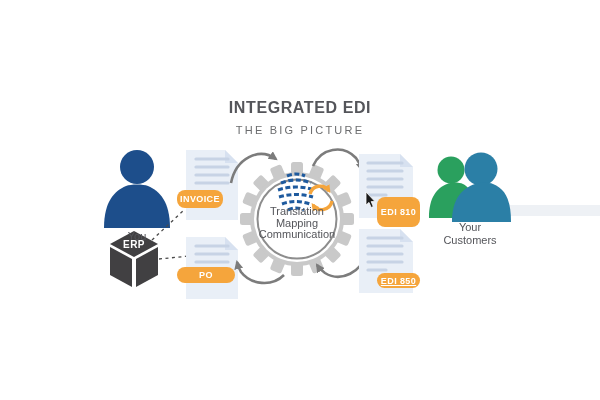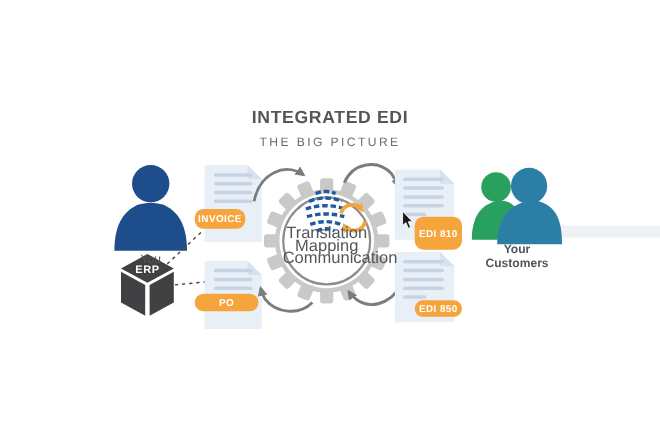--- a/index.html
+++ b/index.html
@@ -8,21 +8,21 @@
   .panel{position:absolute;left:94px;top:89px;width:506px;height:230px;background:#fff;}
   .title{position:absolute;left:150px;top:99px;width:300px;text-align:center;
          font-size:16px;font-weight:800;letter-spacing:0.6px;color:var(--text-dark,#54555A);}
   .subtitle{position:absolute;left:200px;top:124px;width:200px;text-align:center;
          font-size:11px;font-weight:500;letter-spacing:2.2px;color:#6b6c6e;}
   .label{position:absolute;text-align:center;font-size:11px;color:var(--text-dark,#54555A);}
   .badge{position:absolute;background:var(--accent-orange,#F5A53C);color:#fff;
          border-radius:8px;display:flex;align-items:center;justify-content:center;
          font-size:9px;font-weight:600;letter-spacing:0.4px;}
   .gear-text{position:absolute;left:257px;top:206px;width:80px;text-align:center;
-         font-size:15px;line-height:11.5px;color:var(--text-dark,#54555A);font-weight:500;}
+         font-size:11px;line-height:11.5px;color:var(--text-dark,#54555A);font-weight:500;}
   svg{position:absolute;left:0;top:0;}
   .navy{fill:var(--navy,#1D4E8B);}
   .green{fill:var(--green,#2AA05E);}
   .teal{fill:var(--teal,#2B7FA6);}
   .cube{fill:var(--cube-dark,#414042);}
   .doc{fill:var(--doc-fill,#E9EFF7);}
   .doc-fold{fill:#d7e1f0;}
   .doc-line{stroke:var(--doc-line,#C7D3E5);stroke-width:3.2;stroke-linecap:round;}
   .gear{fill:var(--gear-gray,#C9C9C9);}
   .arrow{stroke:var(--arrow-gray,#7C7C7C);stroke-width:2.6;fill:none;}
@@ -169,25 +169,25 @@
     </g>
 
     <polygon points="366,192 366,205 369,202.4 371.2,207.5 373.3,206.6 371.2,201.6 375,201.6" fill="#1a1a1a" stroke="#ffffff" stroke-width="0.8"></polygon>
   </svg>
 
   <div class="label" style="left:117px;top:230px;width:40px;">You</div>
 
   <div class="badge" style="left:177px;top:190px;width:46px;height:18px;">INVOICE</div>
   <div class="badge" style="left:177px;top:267px;width:58px;height:16px;">PO</div>
   <div class="badge" style="left:377px;top:197px;width:43px;height:30px;">EDI 810</div>
-  <div class="badge" style="left:377px;top:273px;width:43px;height:15px;">EDI 850</div>
+  <div class="badge" style="left:377px;top:273px;width:43px;height:15px;text-decoration:underline;">EDI 850</div>
 
   <div class="gear-text">
     <div>Translation</div>
     <div>Mapping</div>
     <div>Communication</div>
   </div>
 
-  <div class="label" style="left:430px;top:221px;width:80px;line-height:12.5px;font-weight:bold;">
+  <div class="label" style="left:430px;top:221px;width:80px;line-height:12.5px;">
     <div>Your</div>
     <div>Customers</div>
   </div>
 </div>
 
 </body></html>

